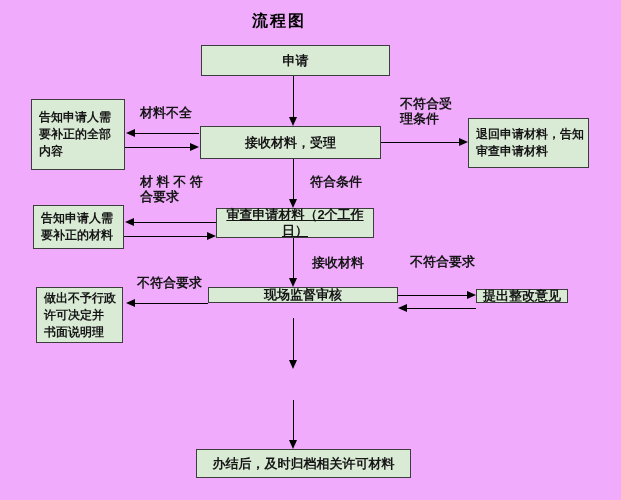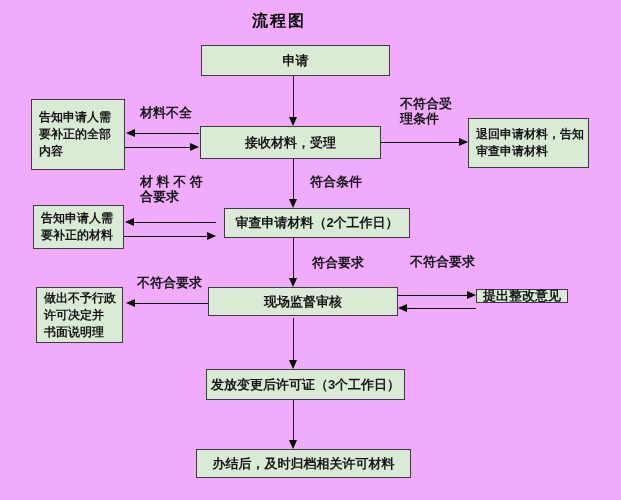--- a/index.html
+++ b/index.html
@@ -36,23 +36,23 @@
   .ah-r { position:absolute; width:0; height:0;
     border-top:4px solid transparent; border-bottom:4px solid transparent; border-left:9px solid #000; }
   .ah-l { position:absolute; width:0; height:0;
     border-top:4px solid transparent; border-bottom:4px solid transparent; border-right:9px solid #000; }
 
   
   #b-apply   { left:201px; top:45px;  width:189px; height:31px; }
   #b-receive { left:200px; top:126px; width:181px; height:33px; }
   #b-inform-all { left:31px; top:99px; width:94px; height:71px; }
   #b-return  { left:468px; top:118px; width:121px; height:50px; }
-  #b-review  { left:224px; top:208px; width:186px; height:30px; }
+  #b-review  { left:216px; top:208px; width:158px; height:30px;text-decoration:underline; }
   #b-inform-corr { left:33px; top:205px; width:91px; height:44px; }
-  #b-onsite  { left:208px; top:287px; width:190px; height:29px; }
+  #b-onsite  { left:208px; top:287px; width:190px; height:16px; }
   #b-propose { left:476px; top:289px; width:92px; height:14px; }
   #b-deny    { left:36px; top:287px; width:87px; height:56px; }
   #b-issue   { left:206px; top:369px; width:199px; height:31px; }
   #b-archive { left:196px; top:449px; width:215px; height:29px; }
 
   
   #v1s { left:293px; top:76px;  height:41px; } #v1h { left:289px; top:117px; }
   #v2s { left:293px; top:159px; height:40px; } #v2h { left:289px; top:199px; }
   #v3s { left:293px; top:238px; height:40px; } #v3h { left:289px; top:278px; }
   #v4s { left:293px; top:318px; height:42px; } #v4h { left:289px; top:360px; }
@@ -109,21 +109,20 @@
   <div class="box" id="b-onsite">现场监督审核</div>
 
   <div class="box" id="b-propose">提出整改意见</div>
 
   <div class="box multi" id="b-deny">
     <span>做出不予行政</span>
     <span>许可决定并</span>
     <span>书面说明理</span>
   </div>
 
-  <div class="box" id="b-issue">发放变更后许可证（3个工作日）</div>
 
   <div class="box" id="b-archive">办结后，及时归档相关许可材料</div>
 
   <div class="vline" id="v1s"></div>
   <div class="ah-d" id="v1h"></div>
   <div class="vline" id="v2s"></div>
   <div class="ah-d" id="v2h"></div>
   <div class="vline" id="v3s"></div>
   <div class="ah-d" id="v3h"></div>
   <div class="vline" id="v4s"></div>
@@ -159,19 +158,19 @@
     <span>理条件</span>
   </div>
 
   <div class="lbl" id="l-meetcond">符合条件</div>
 
   <div class="lbl" id="l-notmeet-mat">
     <span>材 料 不 符</span>
     <span>合要求</span>
   </div>
 
-  <div class="lbl" id="l-meetreq">符合要求</div>
+  <div class="lbl" id="l-meetreq">接收材料</div>
 
   <div class="lbl" id="l-notmeet-r">不符合要求</div>
 
   <div class="lbl" id="l-notmeet-l">不符合要求</div>
 
 </div>
 
 </body></html>

